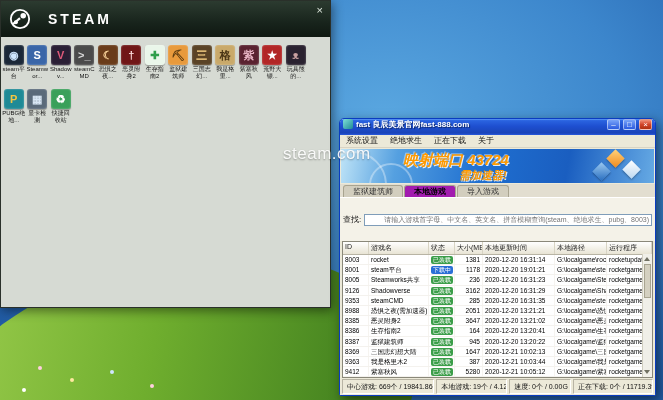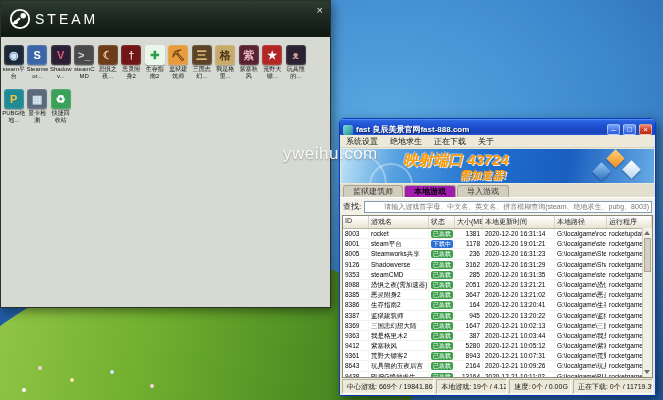--- a/index.html
+++ b/index.html
@@ -11,60 +11,60 @@
     transform:rotate(-14deg);
     background:linear-gradient(115deg,#a6d455 0%,#6fae2e 45%,#3f7d1e 85%);}
   .flower{position:absolute;width:4px;height:4px;border-radius:50%;}
   .watermark{position:absolute;left:283px;top:144px;z-index:40;font-size:17px;
     color:rgba(255,255,255,.92);text-shadow:0 1px 2px rgba(0,0,0,.35);letter-spacing:.5px;}
   
   .steam-win{position:absolute;left:0;top:0;width:331px;height:308px;z-index:10;
     background:#d6dad3;border:1px solid #2a302a;box-shadow:2px 3px 10px rgba(0,0,0,.45);box-sizing:border-box;}
   .steam-header{height:36px;background:linear-gradient(180deg,#2c3b30 0%,#18241c 60%,#0f1811 100%);
     display:flex;align-items:center;padding:0 8px;position:relative;}
-  .steam-title{color:#fff;font-weight:normal;font-size:14px;letter-spacing:3px;margin-left:4px;}
+  .steam-title{color:#fff;font-weight:bold;font-size:14px;letter-spacing:3px;margin-left:17px;}
   .steam-close{position:absolute;right:7px;top:4px;color:#dfe8df;font-size:11px;cursor:default;line-height:11px;}
   .steam-body{position:absolute;top:36px;left:0;right:0;bottom:0;padding-top:8px;box-sizing:border-box;}
   .icon-grid{display:flex;flex-wrap:wrap;row-gap:9px;padding:0 1px;}
   .app-cell{width:23.5px;display:flex;flex-direction:column;align-items:center;}
   .app-ico{width:20px;height:20px;border-radius:3px;display:flex;align-items:center;justify-content:center;
     font-size:11px;font-weight:bold;box-shadow:inset 0 0 2px rgba(255,255,255,.4),0 1px 1px rgba(0,0,0,.3);}
   .app-label{font-size:6px;line-height:7px;text-align:center;color:#141414;width:23px;max-height:14px;
     overflow:hidden;word-break:break-all;margin-top:1px;}
   
   .app-win{position:absolute;left:339px;top:118px;width:317px;height:278px;z-index:30;
     background:#ece9d8;border:1px solid #0a3cc0;border-radius:5px 5px 2px 2px;
     box-shadow:3px 4px 12px rgba(0,0,0,.5);display:flex;flex-direction:column;box-sizing:border-box;}
-  .title-bar{height:16px;flex:none;border-radius:4px 4px 0 0;display:flex;align-items:flex-end;gap:3px;padding:0 3px;
+  .title-bar{height:16px;flex:none;border-radius:4px 4px 0 0;display:flex;align-items:flex-start;gap:3px;padding:0 3px;
     background:linear-gradient(180deg,#5e9ef8 0%,#2a63e0 10%,#1e4fd0 45%,#1a44b8 88%,#2a5ae0 100%);}
   .title-ico{width:10px;height:10px;border-radius:2px;background:linear-gradient(135deg,#7fe0d8,#1f8a96);flex:none;}
   .title-text{color:#fff;font-size:8px;font-weight:bold;flex:1;white-space:nowrap;overflow:hidden;
     text-shadow:1px 1px 1px rgba(0,0,0,.5);}
   .tb-btn{width:13px;height:11px;border-radius:2px;color:#fff;font-size:8px;line-height:10px;text-align:center;
     background:linear-gradient(#79a4f8,#2a5ae0);border:1px solid rgba(255,255,255,.5);box-sizing:border-box;}
   .tb-close{background:linear-gradient(#f09078,#d2452a 50%,#b03010);}
-  .menu-bar{height:12px;flex:none;display:flex;gap:12px;align-items:center;padding:0 6px;font-size:8px;
+  .menu-bar{height:12px;flex:none;display:flex;gap:12px;padding:0 6px;font-size:8px;
     border-bottom:1px solid #d8d4c4;color:#111;}
   .banner{height:34px;flex:none;margin:1px;position:relative;overflow:hidden;
     background:linear-gradient(100deg,#bfe4f7 0%,#55a0e0 18%,#1f6fd0 45%,#1a5ec0 72%,#66aae4 100%);}
   .swirl{position:absolute;border:2px solid rgba(255,255,255,.35);border-radius:50%;}
   .banner-l1{position:absolute;left:62px;top:2px;font-size:15px;font-weight:bold;font-style:italic;color:#ff9a00;
     text-shadow:1px 1px 0 rgba(255,255,255,.85),-1px -1px 0 rgba(255,255,255,.4);white-space:nowrap;}
   .banner-l2{position:absolute;left:118px;top:19px;font-size:11px;font-weight:bold;font-style:italic;color:#ff9a00;
     text-shadow:1px 1px 0 rgba(255,255,255,.85);white-space:nowrap;}
   .cube{position:absolute;width:13px;height:13px;transform:rotate(45deg);box-shadow:1px 1px 2px rgba(0,0,0,.3);}
   .cube1{right:32px;top:3px;background:linear-gradient(135deg,#ffd27a,#f08a1e);}
   .cube2{right:16px;top:14px;background:linear-gradient(135deg,#ffffff,#bcd8f0);}
   .cube3{right:46px;top:16px;background:linear-gradient(135deg,#9ac8f0,#2a6fc0);}
   .tab-strip{height:13px;flex:none;display:flex;align-items:flex-end;gap:1px;padding-left:3px;
     border-bottom:1px solid #fff;background:#e2ded0;}
   .tab{font-size:8px;line-height:11px;padding:0 9px;background:#d2cebe;border:1px solid #a8a490;border-bottom:none;
     border-radius:3px 3px 0 0;color:#333;}
   .tab.active{background:#a21caf;color:#000;font-weight:bold;}
-  .search-row{height:15px;flex:none;display:flex;align-items:center;gap:3px;padding:1px 3px;background:#f4f2e8;}
+  .search-row{height:15px;flex:none;display:flex;align-items:center;gap:3px;padding:14px 3px;background:#f4f2e8;}
   .search-label{font-size:8px;color:#111;flex:none;}
   .search-input{flex:1;height:12px;border:1px solid #7f9db9;background:#fff;font-size:7px;padding:0 2px;
     font-family:"Liberation Sans",sans-serif;box-sizing:border-box;text-align:right;}
   .table-wrap{flex:1;margin:0 2px;border:1px solid #8a887a;background:#fff;display:flex;flex-direction:column;
     overflow:hidden;position:relative;}
   .thead{display:flex;height:12px;flex:none;background:linear-gradient(#ffffff,#e8e4d4);
     border-bottom:1px solid #b8b4a4;font-size:7px;color:#222;}
   .thead span{padding:1px 2px;border-right:1px solid #d8d4c4;box-sizing:border-box;overflow:hidden;white-space:nowrap;}
   .tbody{flex:1;overflow:hidden;font-size:6.5px;}
   .tr{display:flex;height:9.2px;line-height:9.2px;border-bottom:1px solid #f4f2ee;}
@@ -419,14 +419,14 @@
         <span class="seg">中心游戏: 669个 / 19841.86G</span>
 
         <span class="seg">本地游戏: 19个 / 4.12G</span>
 
         <span class="seg">速度: 0个 / 0.00G</span>
 
         <span class="seg">正在下载: 0个 / 11719.39G/S</span>
       </div>
   </div>
 
-  <div class="watermark">yweihu.com</div>
+  <div class="watermark">steam.com</div>
 </div>
 
 </body></html>

